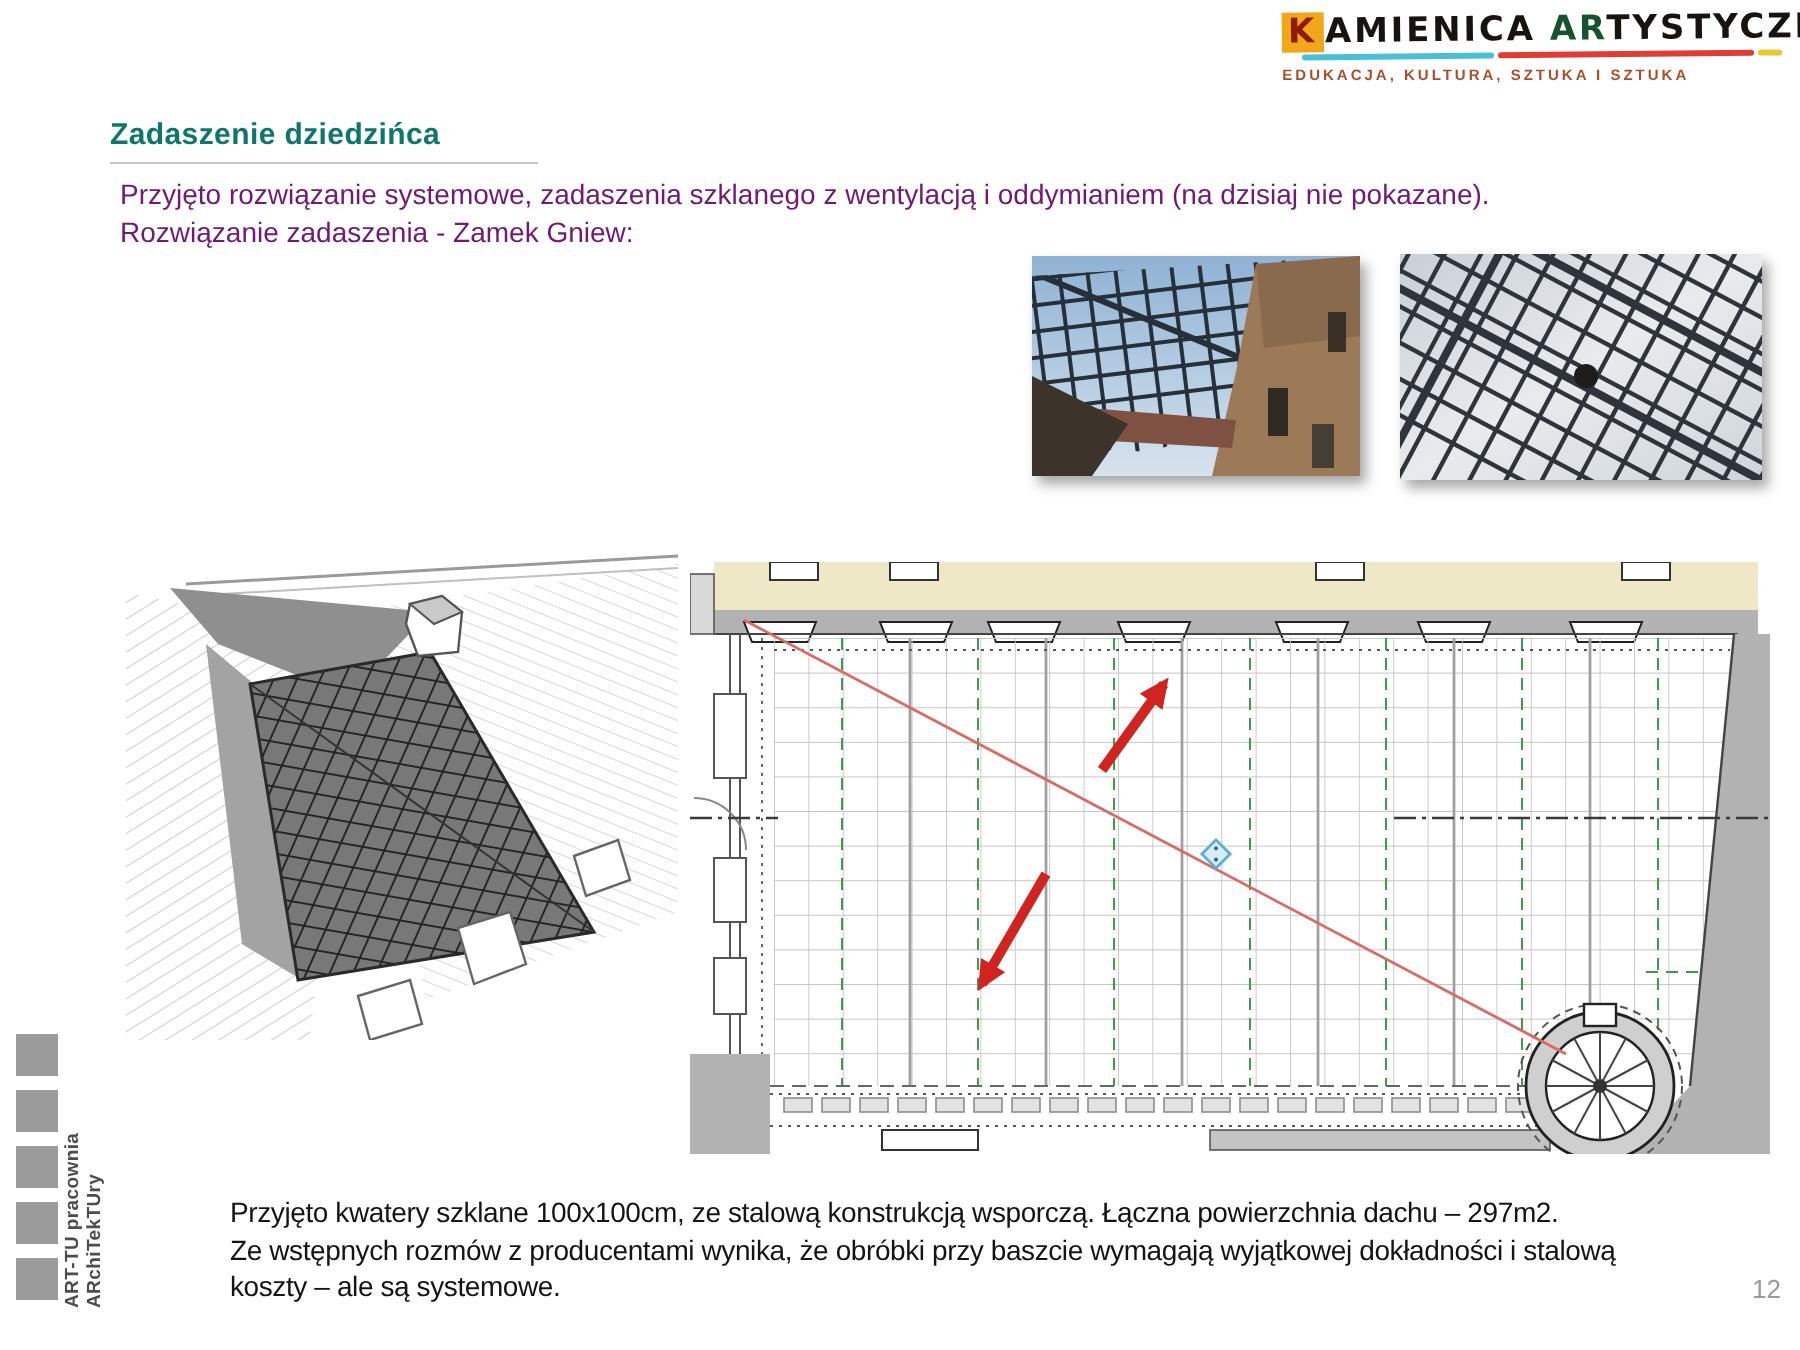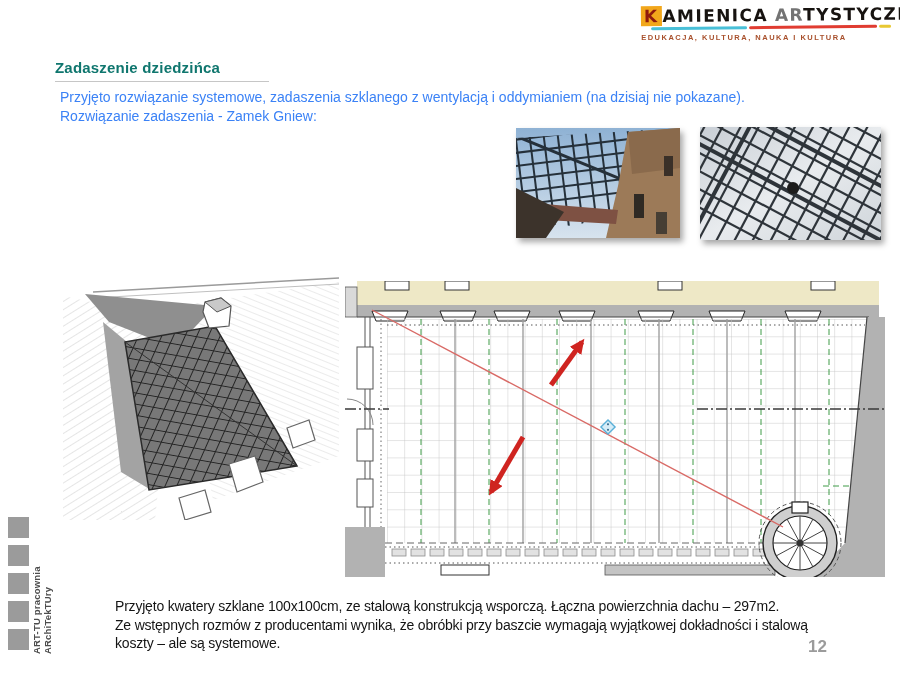--- a/index.html
+++ b/index.html
@@ -5,53 +5,53 @@
   html,body { margin:0; padding:0; background:#ffffff; }
   .slide { position:relative; width:900px; height:675px; background:#ffffff;
            font-family:"Liberation Sans", sans-serif; overflow:hidden; }
 
   
   .title { position:absolute; left:55px; top:59px; font-size:15px; font-weight:bold;
            color:#0f766e; letter-spacing:0.2px; margin:0; }
   .title-underline { position:absolute; left:55px; top:81px; width:214px; height:1px;
            background:#c6c6c6; }
   .intro { position:absolute; left:60px; top:88px; width:720px; font-size:14px;
-           color:#3b82f6; line-height:19px; }
+           color:#701a75; line-height:19px; }
 
   
   .photo { position:absolute; box-shadow:3px 4px 6px rgba(0,0,0,0.35); display:block; }
   #photo1 { left:516px; top:128px; }
   #photo2 { left:700px; top:127px; }
 
   
   .figure { position:absolute; display:block; }
   #render3d { left:63px;  top:268px; }
   #plan     { left:345px; top:281px; }
 
   
   .footer { position:absolute; left:75px; top:597px; width:790px; font-size:14px;
             line-height:18.5px; color:#141414; letter-spacing:-0.2px;margin-left:40px; }
   .footer .bold { font-weight:normal; }
-  .pagenum { position:absolute; left:808px; top:637px; font-size:17px; font-weight:bold;
+  .pagenum { position:absolute; left:876px; top:637px; font-size:13px; font-weight:normal;
              color:#9b9b9b; }
 
   
   .squares { position:absolute; left:8px; top:517px; display:flex; flex-direction:column; gap:7px; }
   .squares div { width:21px; height:21px; background:#9b9b9b; }
   .sidebar-label { position:absolute; left:31px; top:518px; height:136px;
             writing-mode:vertical-rl; transform:rotate(180deg);
             font-size:9.5px; font-weight:bold; color:#4d4d4d; letter-spacing:0.2px; }
 
   
   .logo { position:absolute; left:641px; top:5px; width:252px; transform:rotate(-0.6deg); }
   .logo-line1 { font-weight:bold; font-size:17px; letter-spacing:1.4px; color:#171310;
                 white-space:nowrap; font-family:"DejaVu Sans", sans-serif; }
   .logo-k { display:inline-block; background:#f2a71b; color:#8f1a0d; padding:0 3px;
             margin-right:1px; }
-  .logo-accent { color:#737373; margin-left:7px; }
+  .logo-accent { color:#14532d; margin-left:7px; }
   .logo-underlines { position:relative; height:4px; margin-top:1px; }
   .logo-underlines span { position:absolute; top:0; height:3px; border-radius:2px; }
   .ul-cyan   { left:10px;  width:96px;  background:#49c0d8; }
   .ul-red    { left:108px; width:128px; background:#e03c31; }
   .ul-yellow { left:238px; width:12px;  background:#e8c832; }
   .logo-sub { margin-top:3px; font-size:7.5px; font-weight:bold; letter-spacing:1.5px;
               color:#a8502c; transform:rotate(0.6deg); white-space:nowrap; }
 </style>
 </head>
 <body>
@@ -60,21 +60,21 @@
 
   <div class="logo">
     <div class="logo-line1">
       <span class="logo-k">K</span><span>AMIENICA</span><span class="logo-accent">AR</span><span>TYSTYCZNA</span>
     </div>
     <div class="logo-underlines">
       <span class="ul-cyan"></span>
       <span class="ul-red"></span>
       <span class="ul-yellow"></span>
     </div>
-    <div class="logo-sub">EDUKACJA, KULTURA, NAUKA I KULTURA</div>
+    <div class="logo-sub">EDUKACJA, KULTURA, SZTUKA I SZTUKA</div>
   </div>
 
   <h1 class="title">Zadaszenie dziedzińca</h1>
   <div class="title-underline"></div>
   <div class="intro">
     <div>Przyjęto rozwiązanie systemowe, zadaszenia szklanego z wentylacją i oddymianiem (na dzisiaj nie pokazane).</div>
     <div>Rozwiązanie zadaszenia - Zamek Gniew:</div>
   </div>
 
   <svg id="photo1" class="photo" width="164" height="110" viewBox="0 0 164 110">

